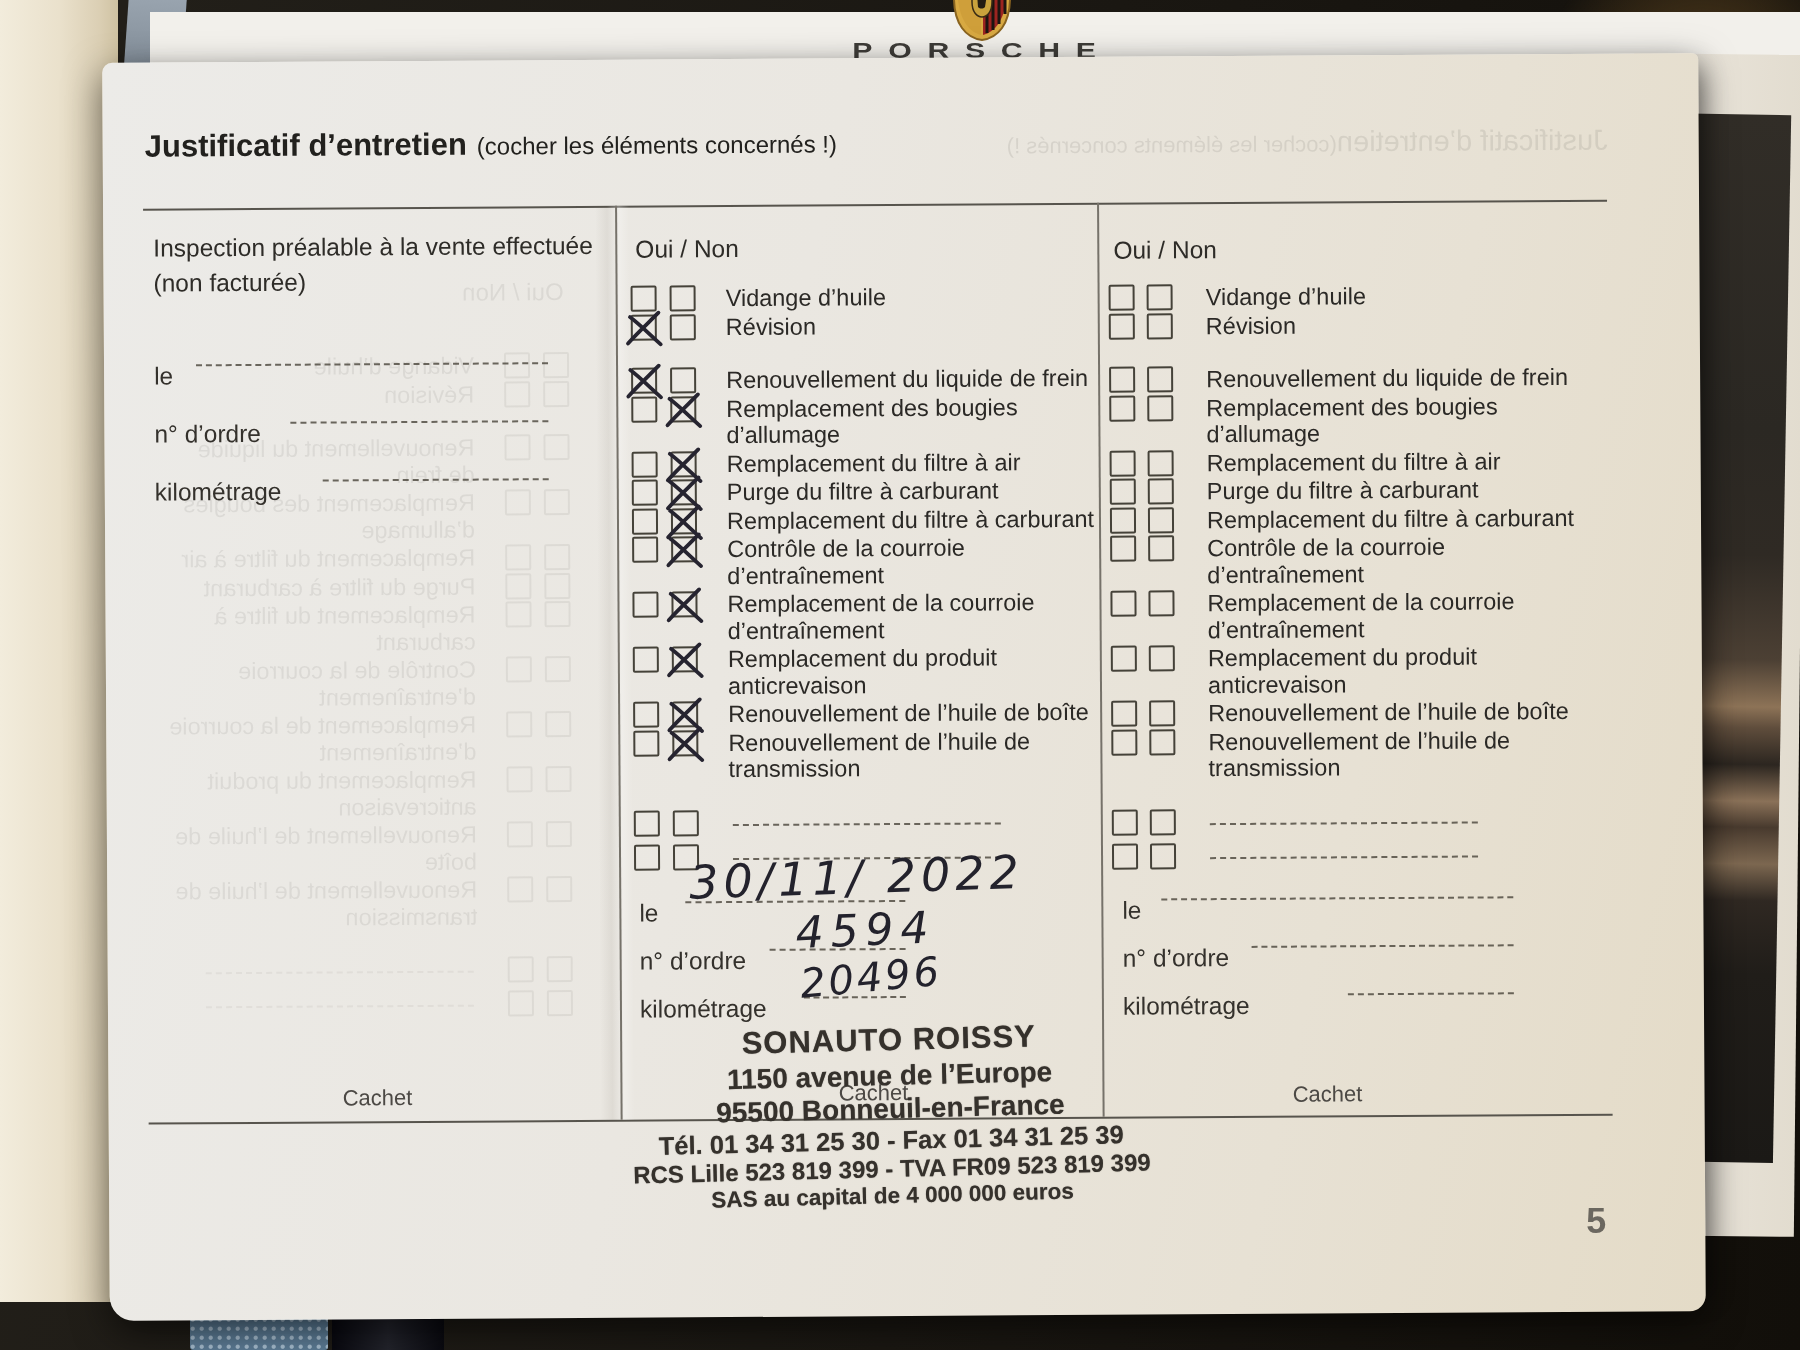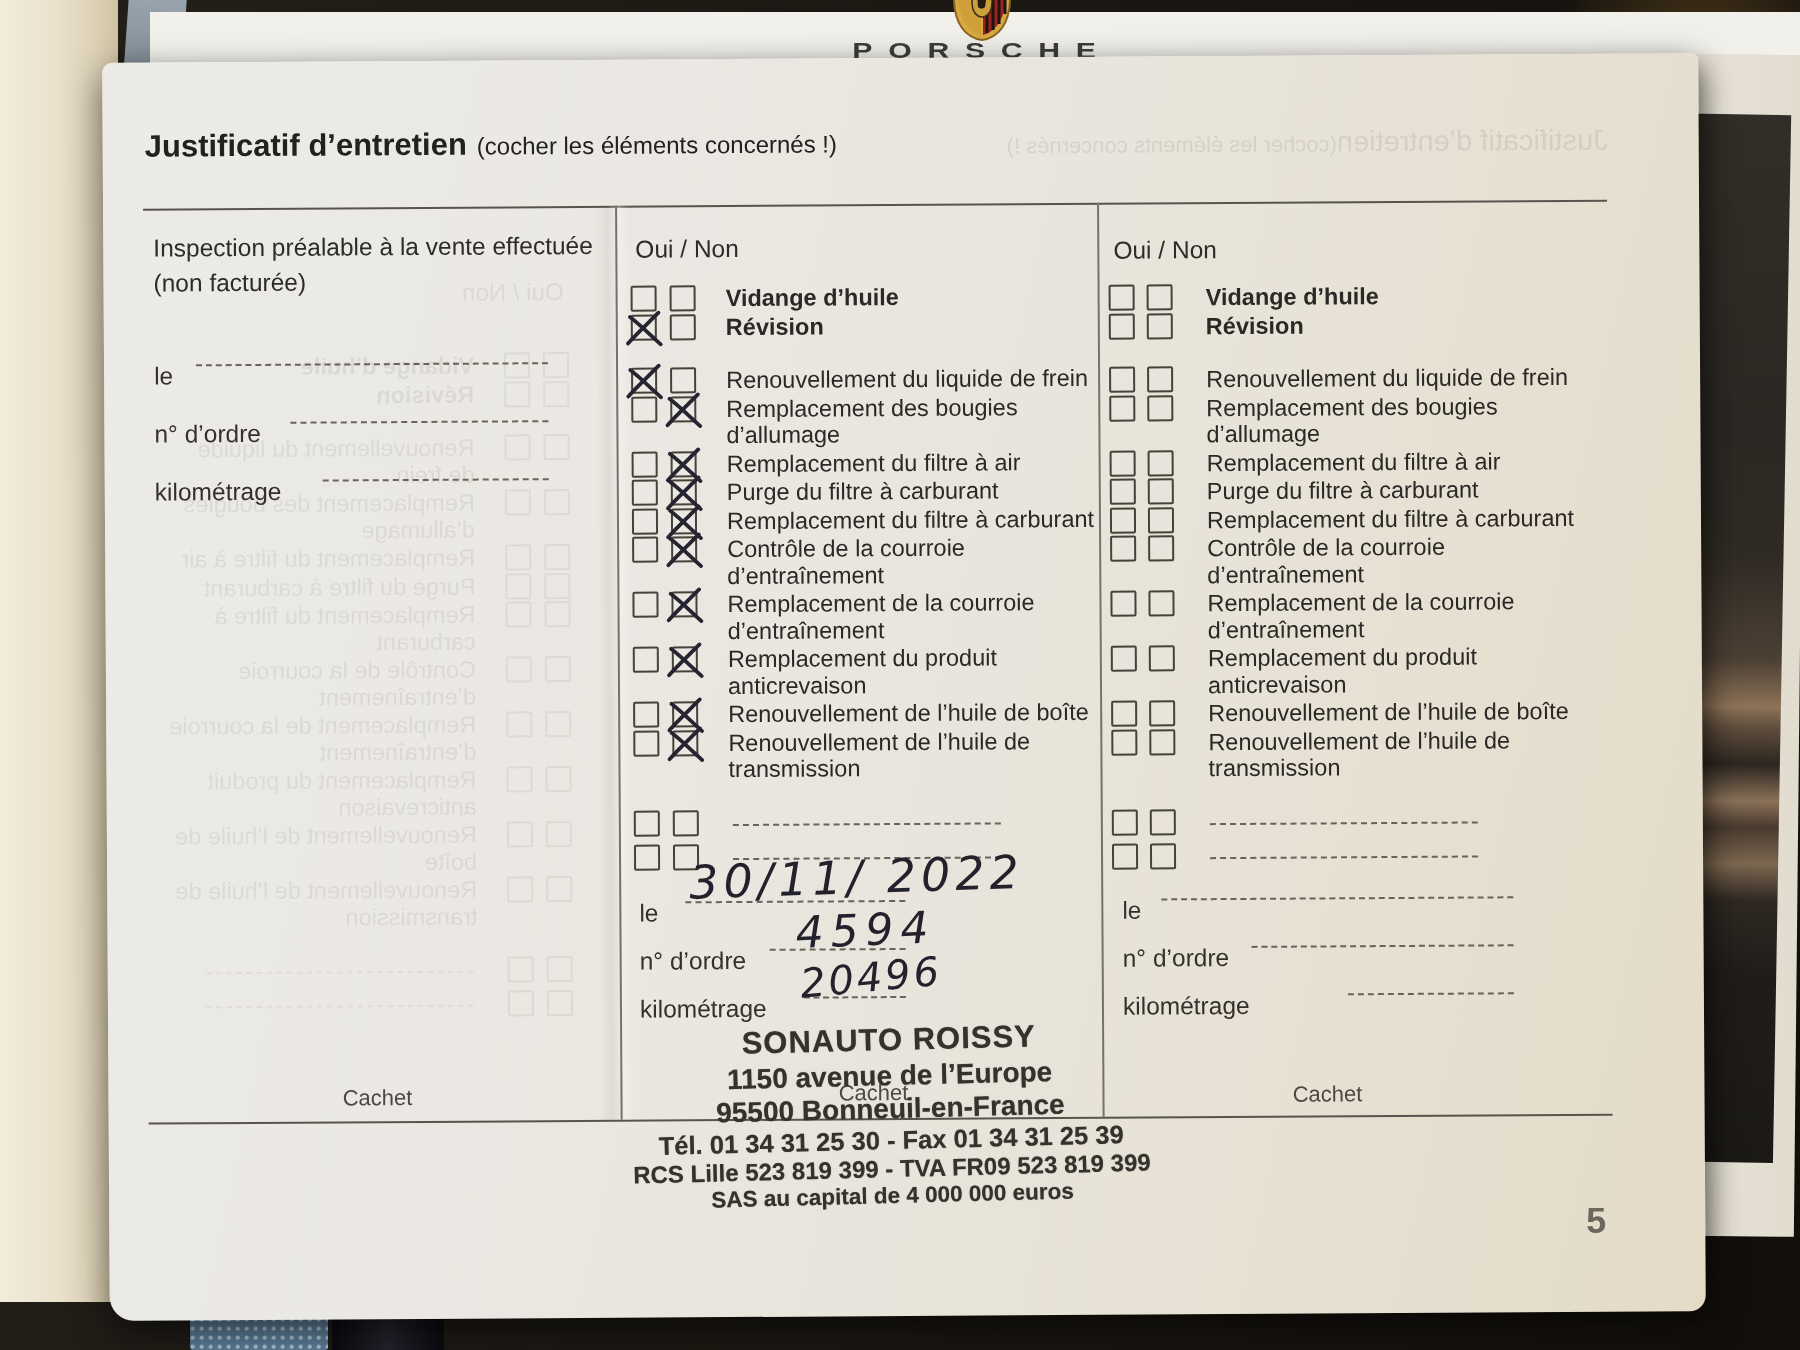--- a/index.html
+++ b/index.html
@@ -55,21 +55,21 @@
   #ghost-rows{left:62px;top:218px;width:410px;transform:scaleX(-1);opacity:.08;}
   .ghost-yn{margin:0 0 46px 12px;font-size:24px;color:#2e2c28;}
   .chk-row{display:flex;align-items:flex-start;margin-bottom:2px;}
   .chk-row.gap{margin-top:27px;}
   .chk-row.blank{margin-bottom:8px;}
   .box{position:relative;width:22px;height:22px;border:2.5px solid #454239;border-radius:2px;flex:0 0 auto;background:rgba(255,255,255,.06);}
   .box.oui{margin-left:7px;} .box.non{margin-left:13px;}
   #right-rows .box.non{margin-left:12px;}
   .lbl{margin-left:30px;font-size:23.5px;line-height:26.5px;color:#2b2926;white-space:pre-line;}
   #right-rows .lbl{margin-left:33px;}
-  .lbl.bold{font-weight:bold;}
+  .lbl.bold{font-weight:normal;}
   .blankline{flex:0 0 auto;margin-left:34px;margin-top:14px;width:268px;border-bottom:2.5px dashed rgba(72,67,58,.8);}
   .mark{position:absolute;left:-7px;top:-7px;width:38px;height:38px;}
   .mark svg{width:100%;height:100%;overflow:visible;}
   .hw{position:absolute;font-family:"DejaVu Sans",sans-serif;font-style:italic;color:#23222c;z-index:5;white-space:nowrap;}
   #hw-date{left:582px;top:792px;font-size:46px;letter-spacing:5px;transform:rotate(-1.5deg);}
   #hw-order{left:688px;top:846px;font-size:44px;letter-spacing:7px;transform:rotate(-2deg);}
   #hw-km{left:692px;top:896px;font-size:40px;letter-spacing:3px;transform:rotate(-5deg);}
   .stamp{position:absolute;left:497px;top:964px;width:570px;text-align:center;color:#35312c;
     font-weight:bold;transform:rotate(-1.1deg);z-index:6;line-height:1.18;
     text-shadow:0 0 1px rgba(45,40,34,.55);}

